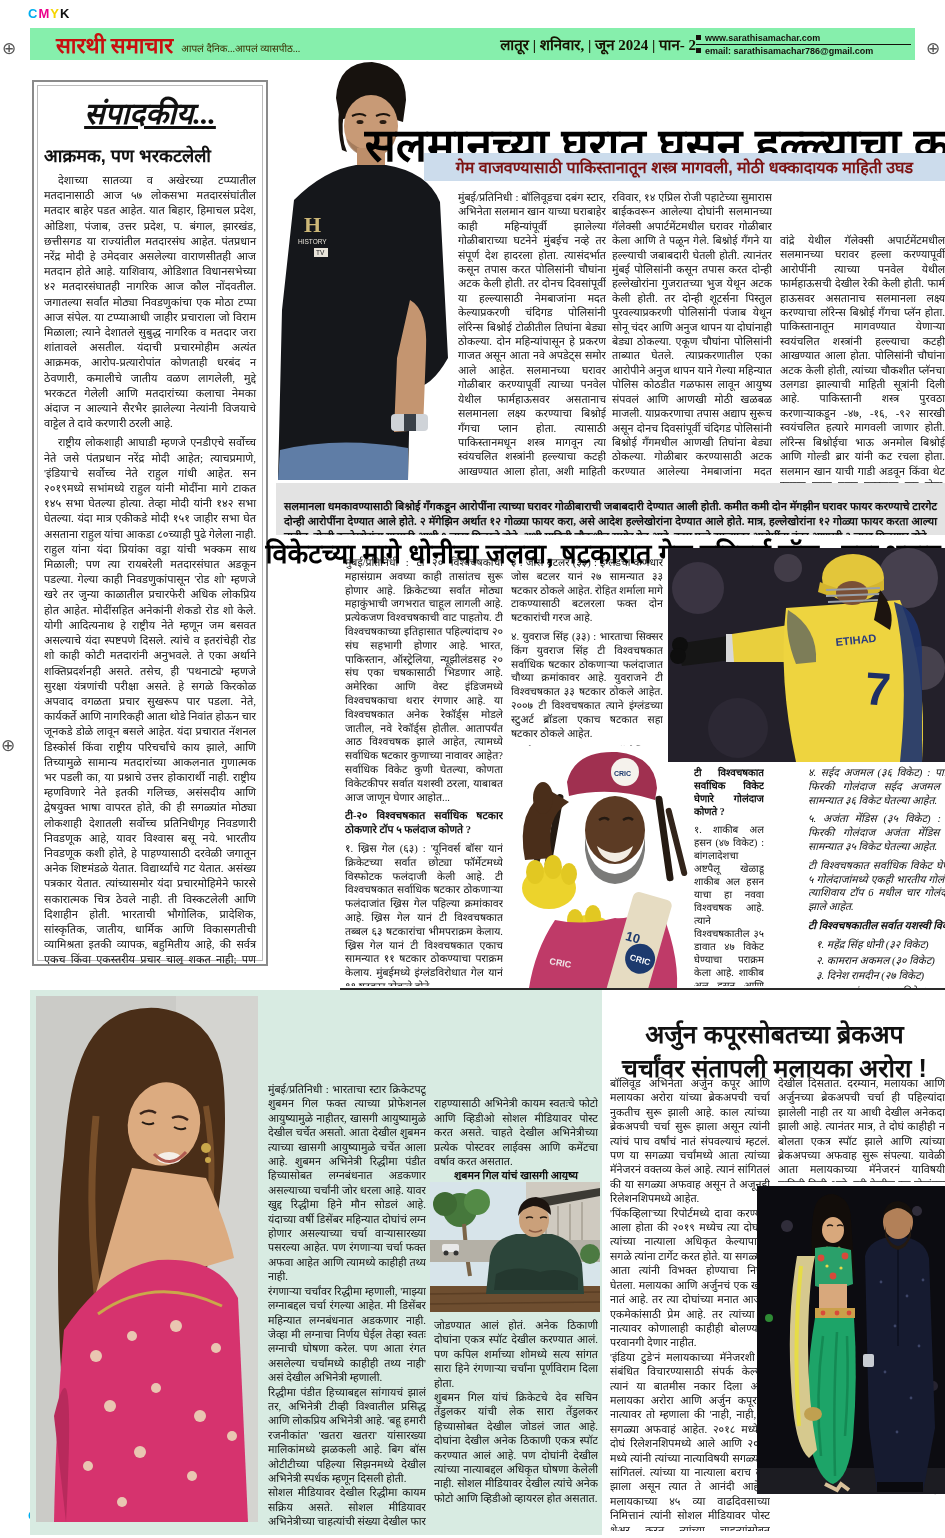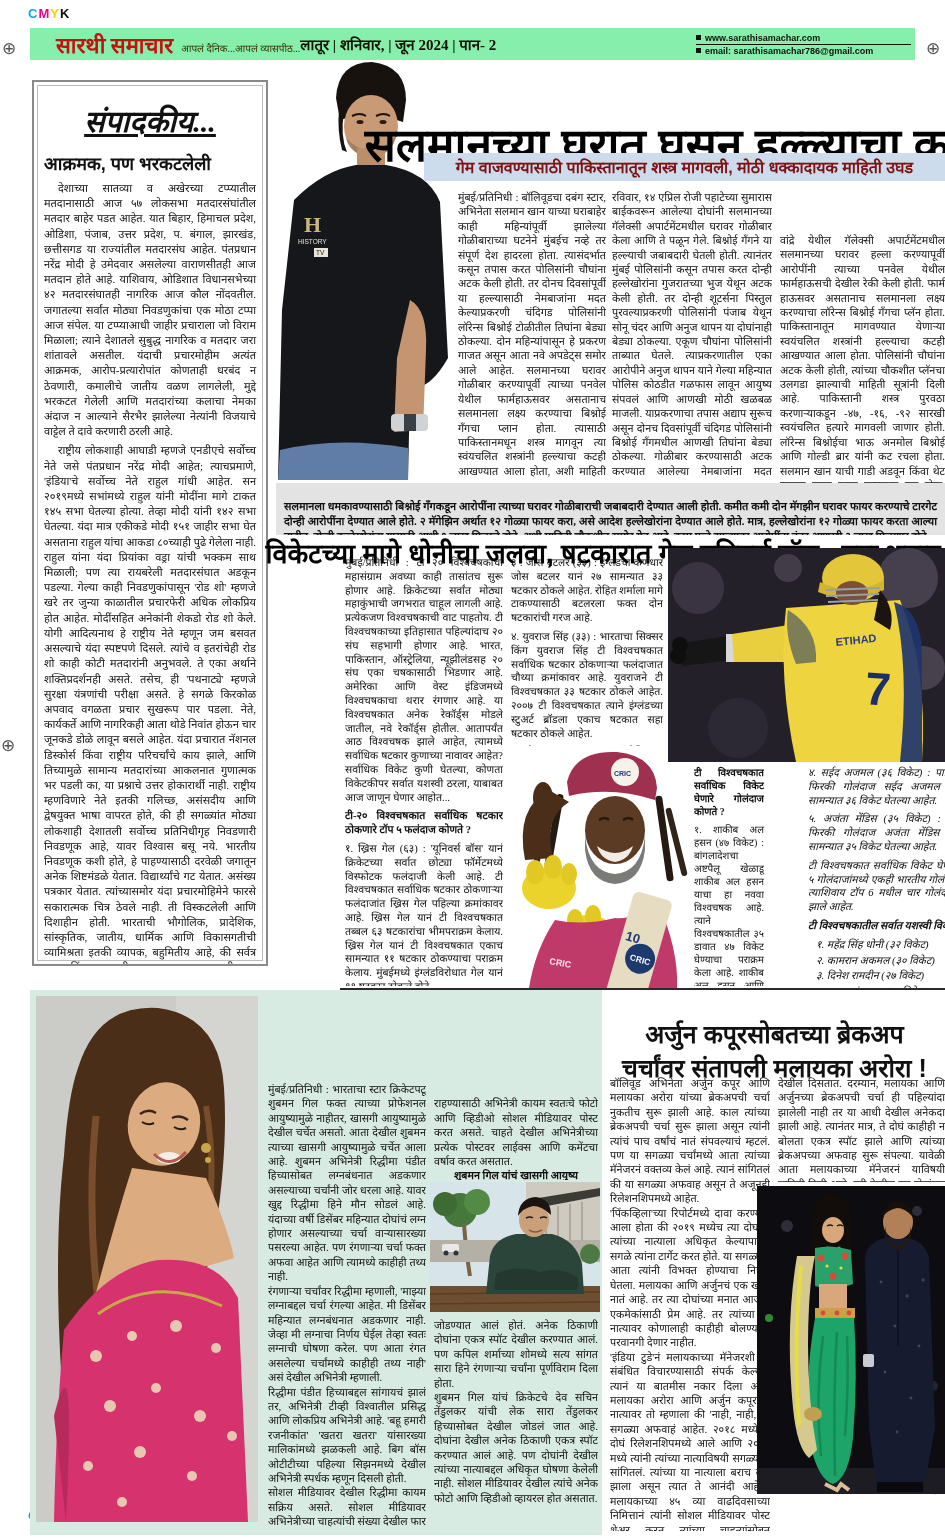--- a/index.html
+++ b/index.html
@@ -7,27 +7,27 @@
         font-family:"Liberation Serif",serif;color:#111;}
   .abs{position:absolute;}
   
   .cmyk{font-family:"Liberation Sans",sans-serif;font-weight:bold;font-size:13px;letter-spacing:1px;}
   .cmyk .c{color:#00aeef}.cmyk .m{color:#ec008c}.cmyk .y{color:#f5d400}.cmyk .k{color:#111}
   .reg{color:#555;font-size:17px;line-height:1;}
   
   .masthead{left:30px;top:28px;width:885px;height:32px;background:#86efac;display:flex;align-items:center;}
   .mast-title{font-weight:bold;font-size:22px;color:#c80f0f;margin-left:26px;white-space:nowrap;}
   .mast-tagline{font-size:10px;color:#3a3000;margin-left:8px;margin-top:8px;white-space:nowrap;}
-  .mast-date{flex:1;text-align:left;font-weight:bold;font-size:15px;color:#161200;white-space:nowrap;}
+  .mast-date{flex:1;text-align:right;font-weight:bold;font-size:15px;color:#161200;white-space:nowrap;}
   .mast-contact{width:215px;font-family:"Liberation Sans",sans-serif;font-size:9px;font-weight:bold;color:#14100a;margin-right:4px;}
   .mast-contact .row{display:flex;align-items:center;gap:4px;line-height:12px;}
   .mast-contact .row+.row{border-top:1.5px solid #14100a;}
   .sq{display:inline-block;width:5px;height:5px;background:#14100a;}
   
-  .edbox{left:32px;top:80px;width:236px;height:886px;border:2px solid #8a8a8a;box-shadow:inset 0 0 0 3px #fff, inset 0 0 0 4px #bbb;padding:16px 10px;box-sizing:border-box;background:#fff;overflow:hidden;}
+  .edbox{left:32px;top:80px;width:236px;height:886px;border:2px solid #8a8a8a;box-shadow:inset 0 0 0 3px #fff, inset 0 0 0 4px #bbb;padding:8px 10px;box-sizing:border-box;background:#fff;overflow:hidden;}
   .ed-header{font-style:italic;font-weight:bold;font-size:30px;text-align:center;text-decoration:underline;margin:2px 0 10px 0;font-family:"Liberation Serif",serif;}
   .ed-title{font-weight:bold;font-size:18px;margin:0 0 6px 0;font-family:"Liberation Sans",sans-serif;}
   .ed-body{font-size:11px;line-height:15.2px;text-align:justify;margin:0 0 4px 0;text-indent:14px;}
   
   .sal-headline{left:400px;top:76px;width:537px;height:72px;display:flex;justify-content:center;align-items:center;
      font-family:"Liberation Sans",sans-serif;font-weight:bold;font-size:46px;white-space:nowrap;color:#000;}
   .sal-subhead{left:424px;top:153px;width:521px;height:28px;background:#ccdcec;color:#7c1212;font-weight:bold;
      font-size:16px;display:flex;align-items:center;justify-content:center;white-space:nowrap;font-family:"Liberation Sans",sans-serif;}
   .newscol{font-size:10.8px;line-height:14.4px;text-align:justify;overflow:hidden;white-space:pre-line;}
   .salA{left:458px;top:190px;width:148px;height:288px;}

